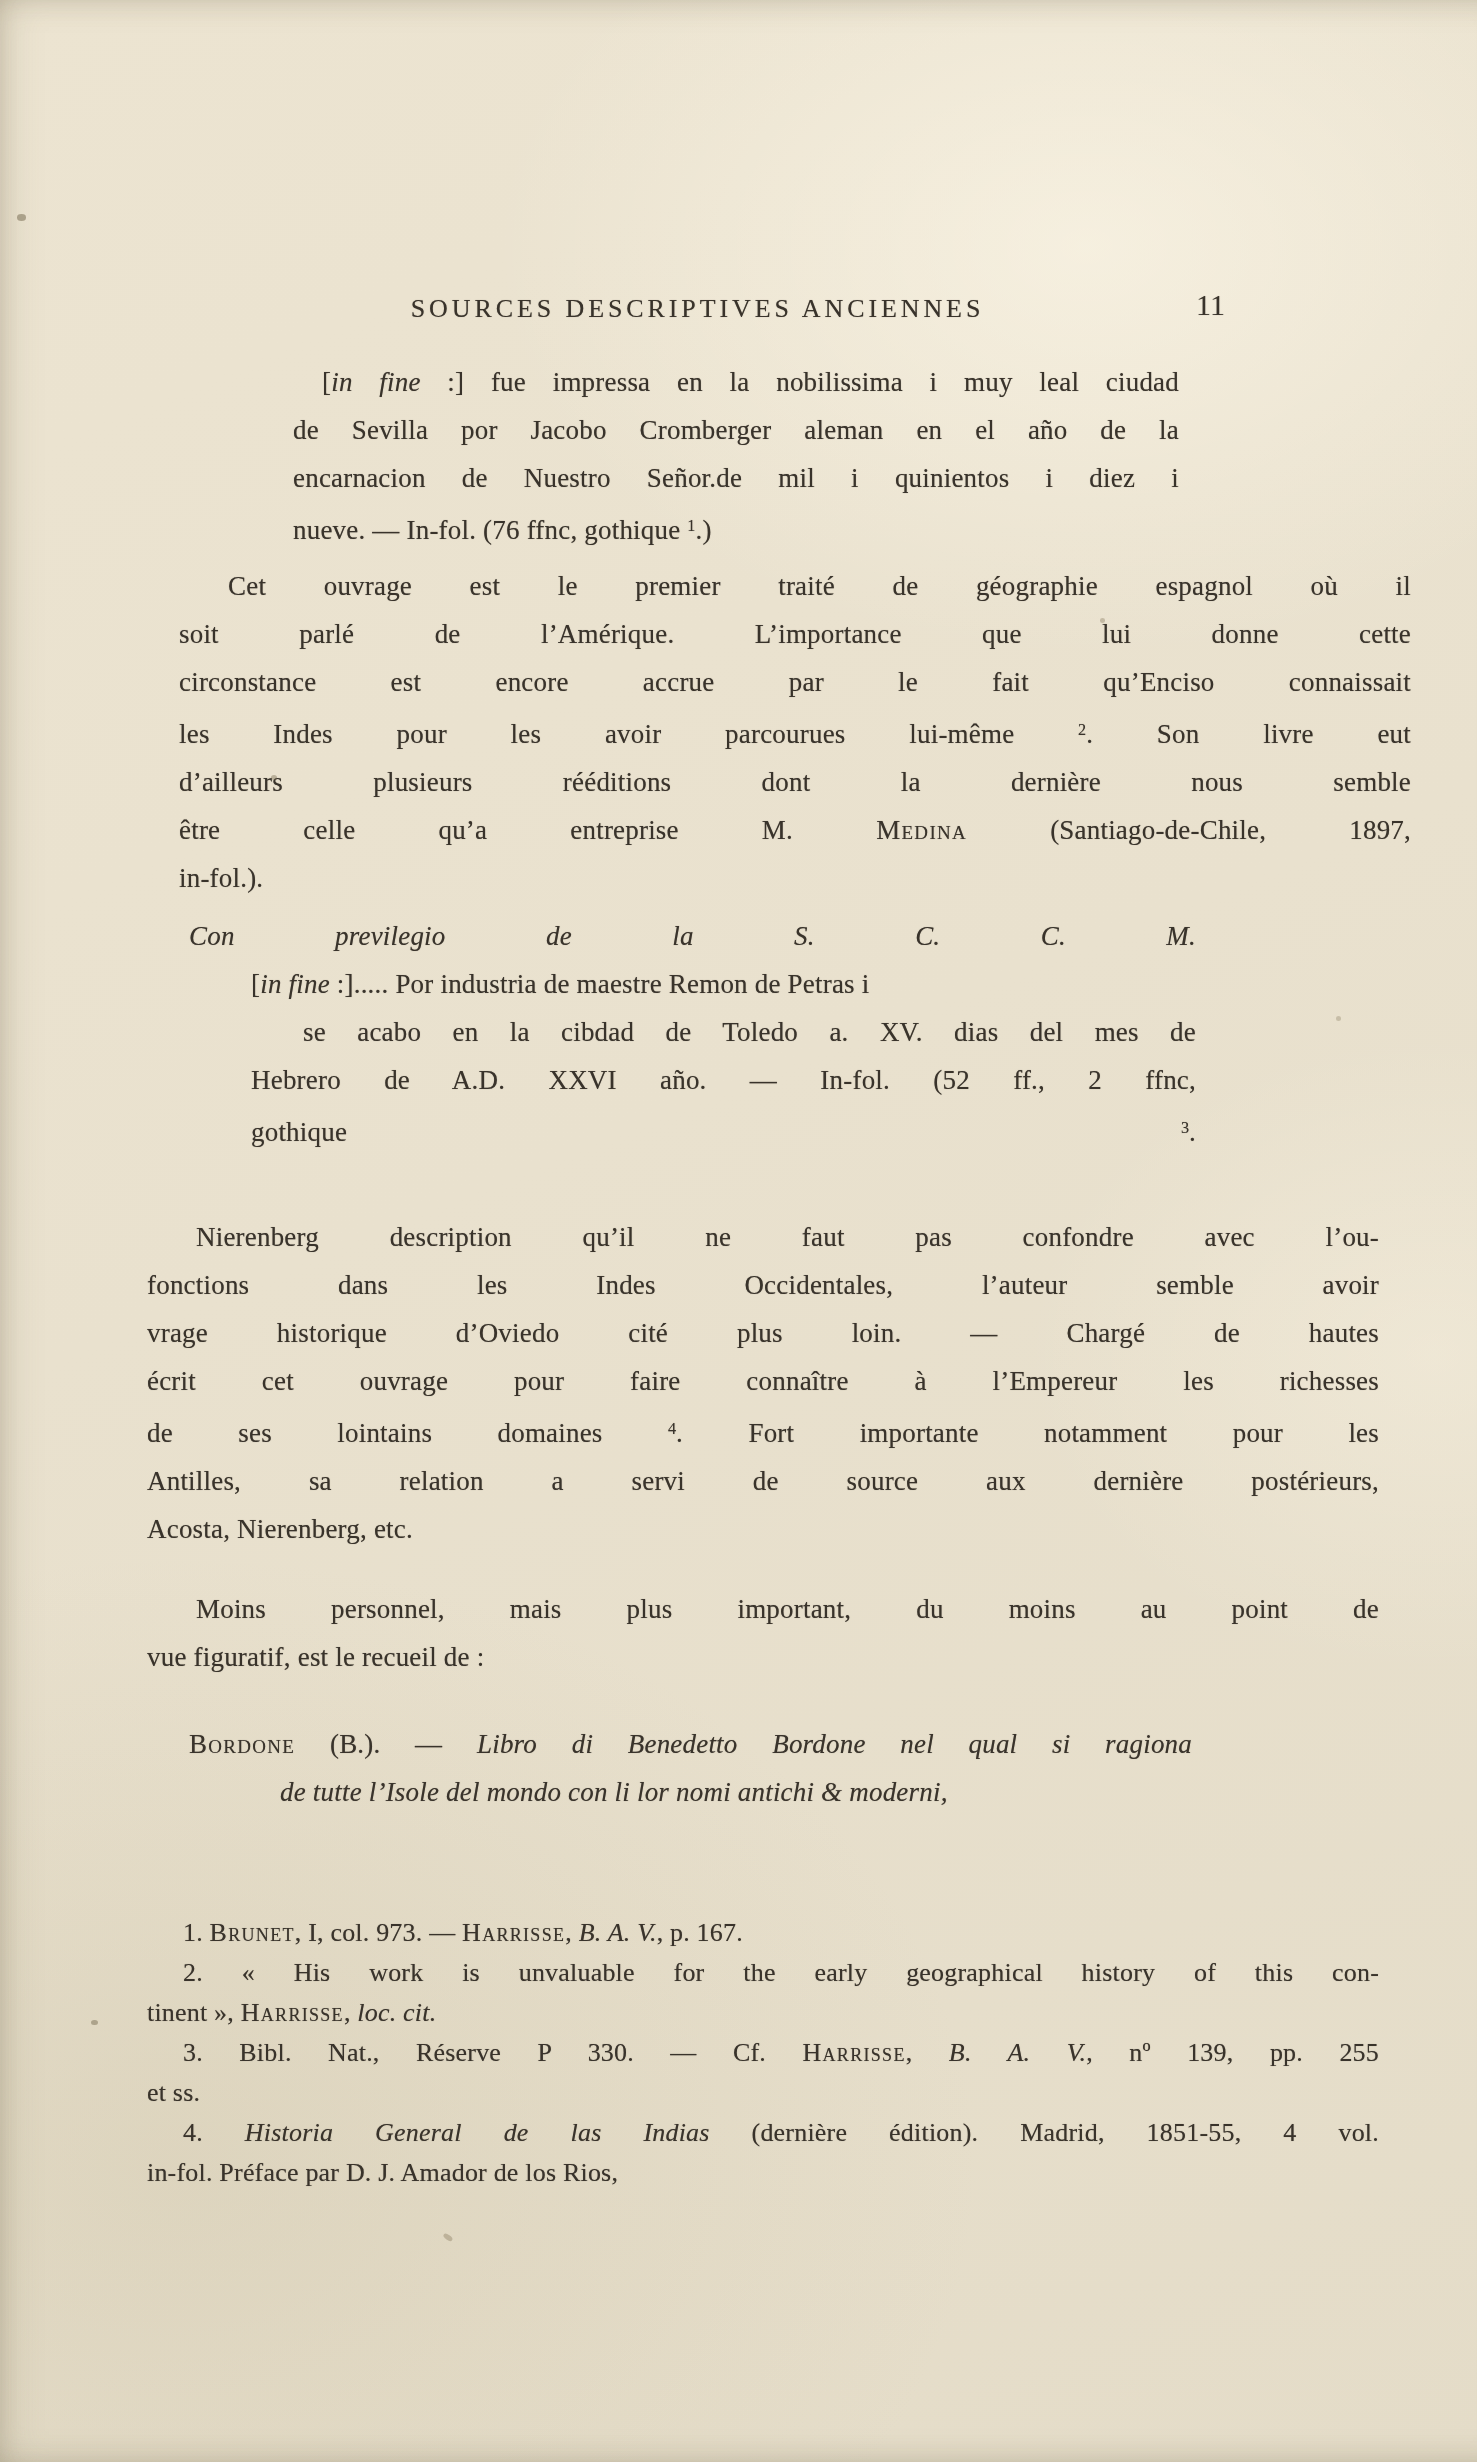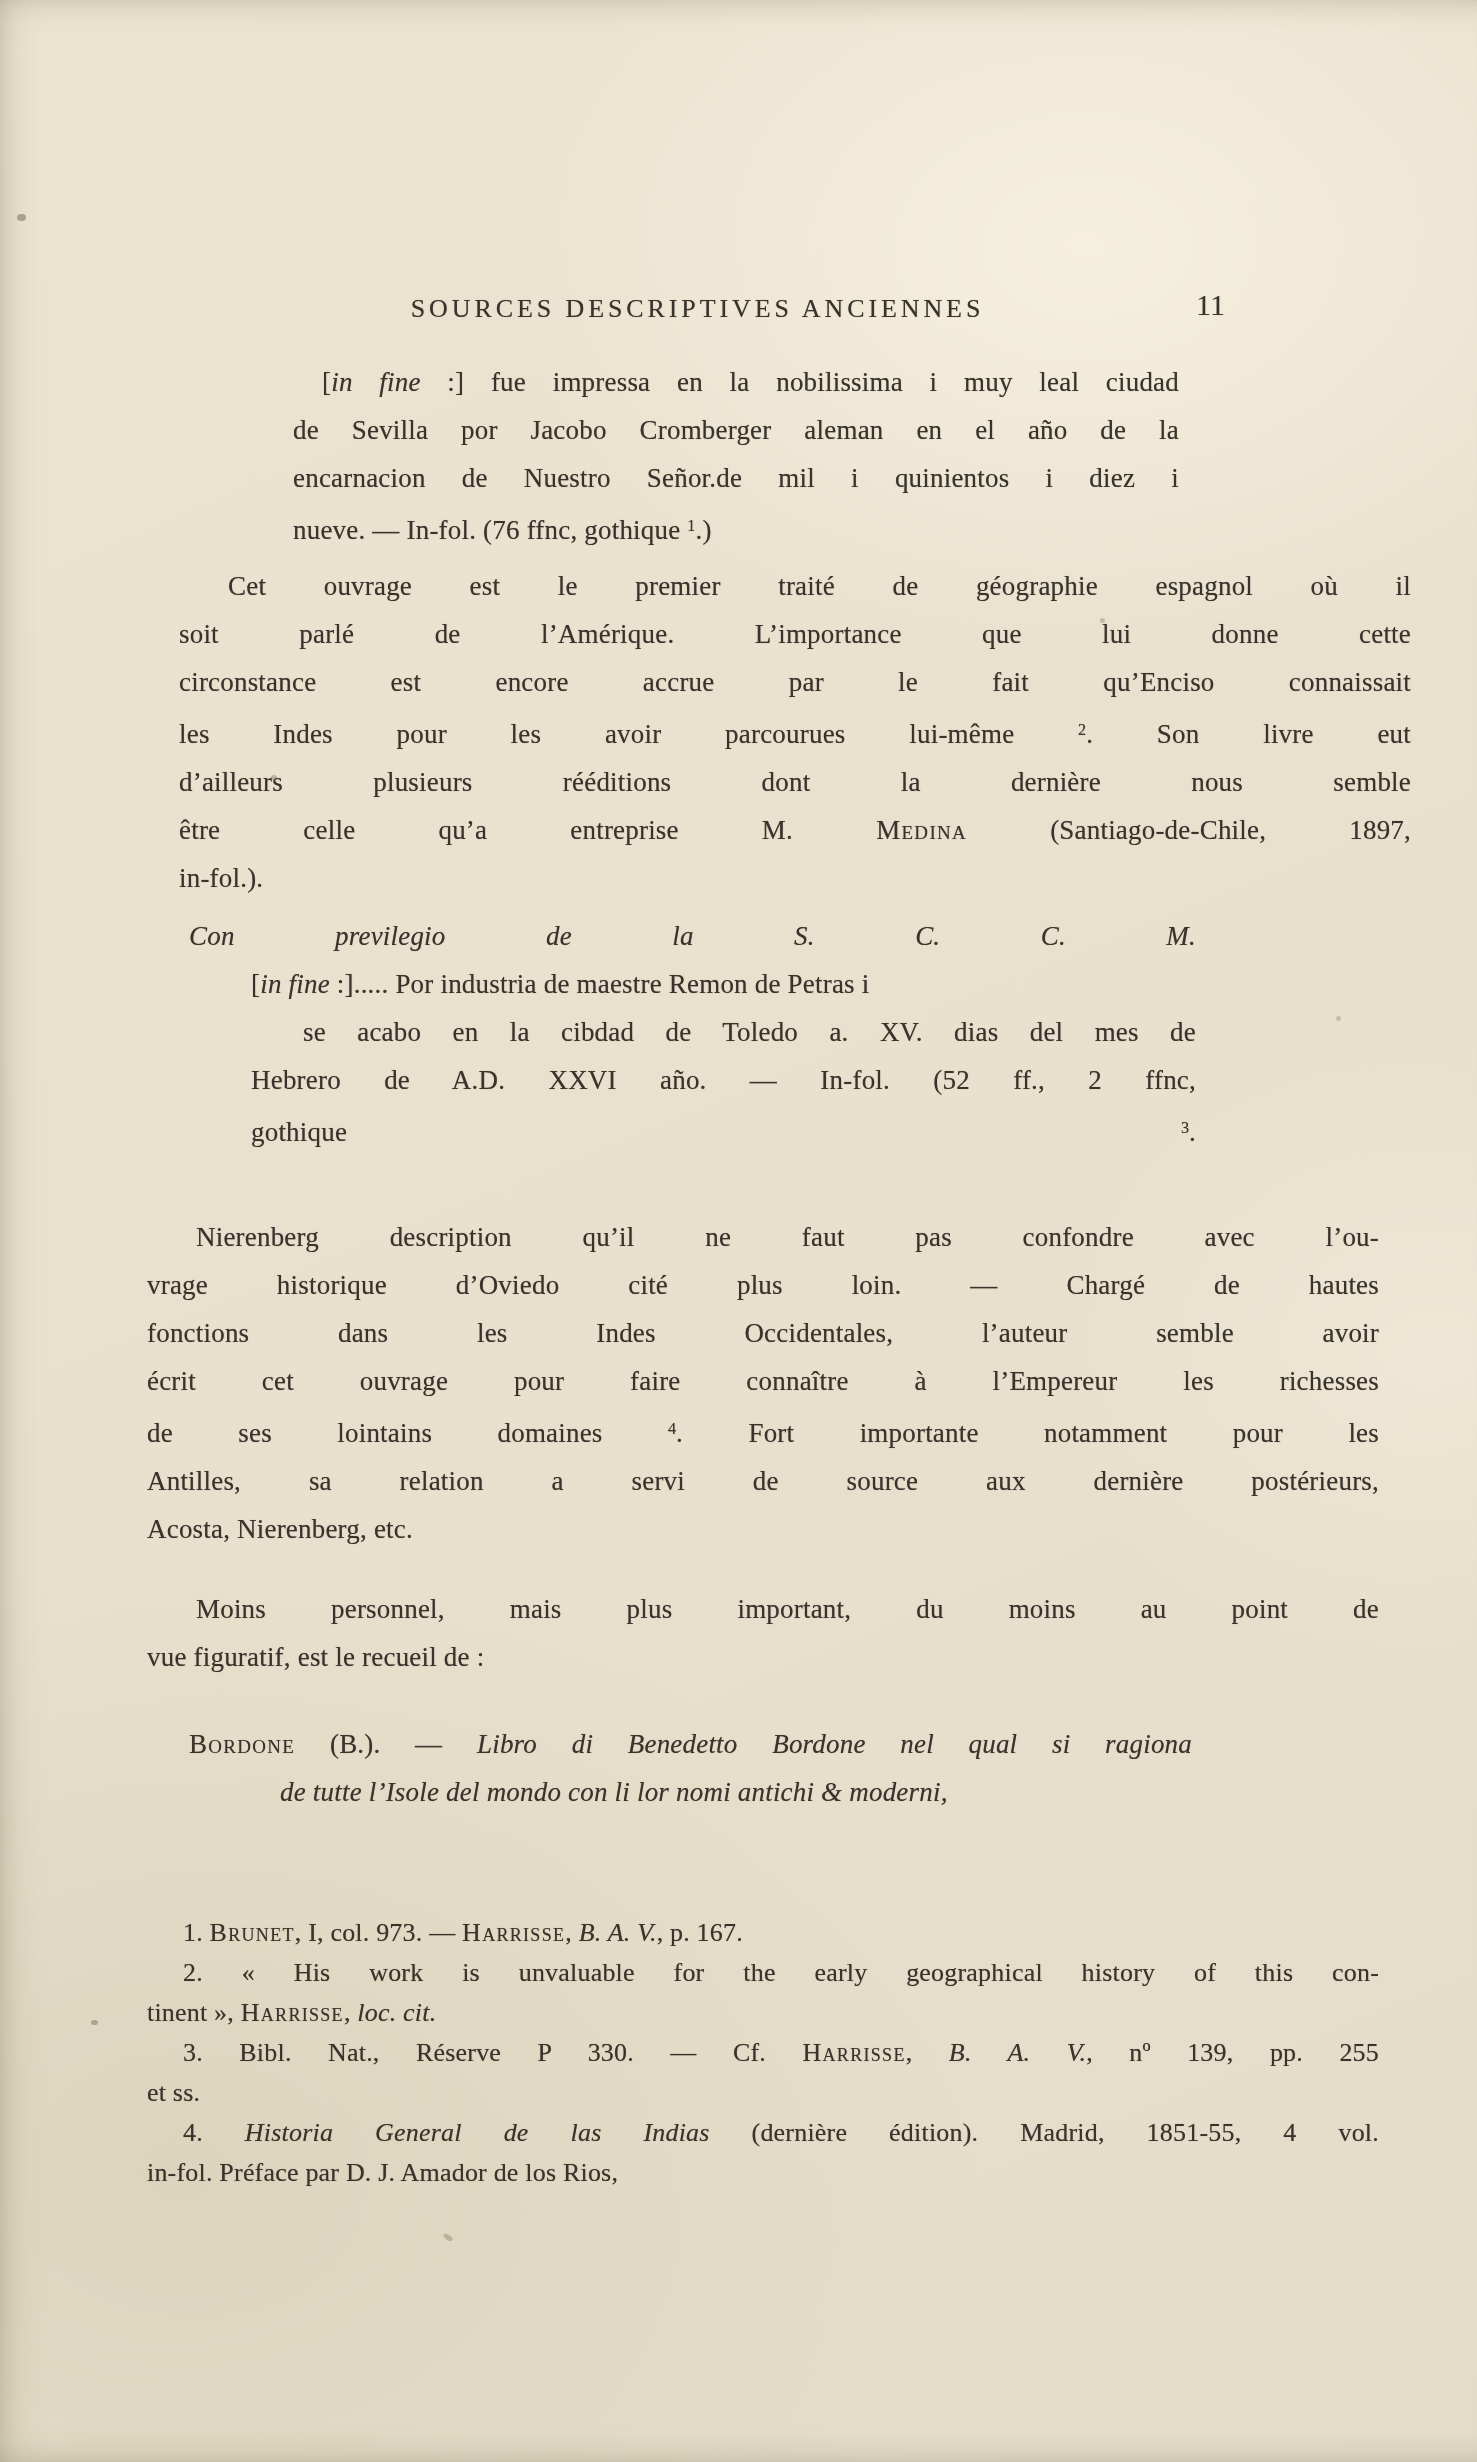--- a/index.html
+++ b/index.html
@@ -109,22 +109,22 @@
   <div id="entry-oviedo" class="txt">
       <div class="line"><span class="i">Con previlegio de la S. C. C. M.</span></div>
       <div class="line"><span class="p">[</span><span class="i">in fine</span><span class="p"> :]..... Por industria de maestre Remon de Petras i</span></div>
       <div class="line"><span class="p">se acabo en la cibdad de Toledo a. XV. dias del mes de</span></div>
       <div class="line"><span class="p">Hebrero de A.D. XXVI año. — In-fol. (52 ff., 2 ffnc,</span></div>
       <div class="line"><span class="p">gothique </span><span class="sup">3</span><span class="p">.</span></div>
     </div>
 
   <div id="para-importante" class="txt">
       <div class="line"><span class="p">Nierenberg description qu’il ne faut pas confondre avec l’ou-</span></div>
+      <div class="line"><span class="p">fonctions dans les Indes Occidentales, l’auteur semble avoir</span></div>
       <div class="line"><span class="p">vrage historique d’Oviedo cité plus loin. — Chargé de hautes</span></div>
-      <div class="line"><span class="p">fonctions dans les Indes Occidentales, l’auteur semble avoir</span></div>
       <div class="line"><span class="p">écrit cet ouvrage pour faire connaître à l’Empereur les richesses</span></div>
       <div class="line"><span class="p">de ses lointains domaines </span><span class="sup">4</span><span class="p">. Fort importante notamment pour les</span></div>
       <div class="line"><span class="p">Antilles, sa relation a servi de source aux dernière postérieurs,</span></div>
       <div class="line"><span class="p">Acosta, Nierenberg, etc.</span></div>
     </div>
 
   <div id="para-moins" class="txt">
       <div class="line"><span class="p">Moins personnel, mais plus important, du moins au point de</span></div>
       <div class="line"><span class="p">vue figuratif, est le recueil de :</span></div>
     </div>

